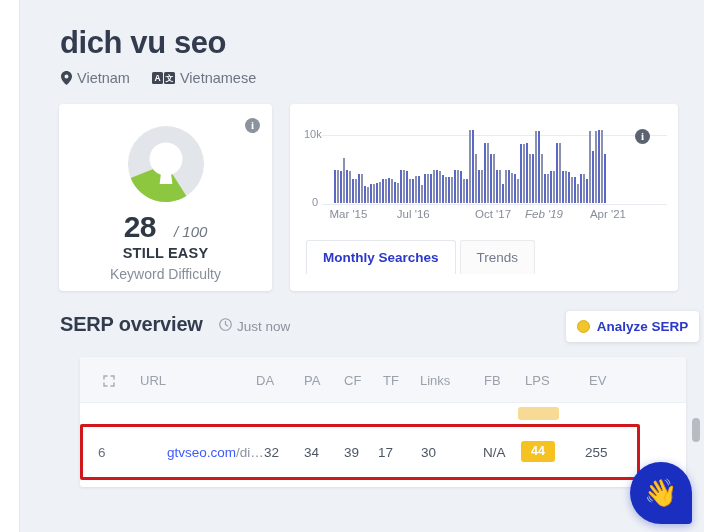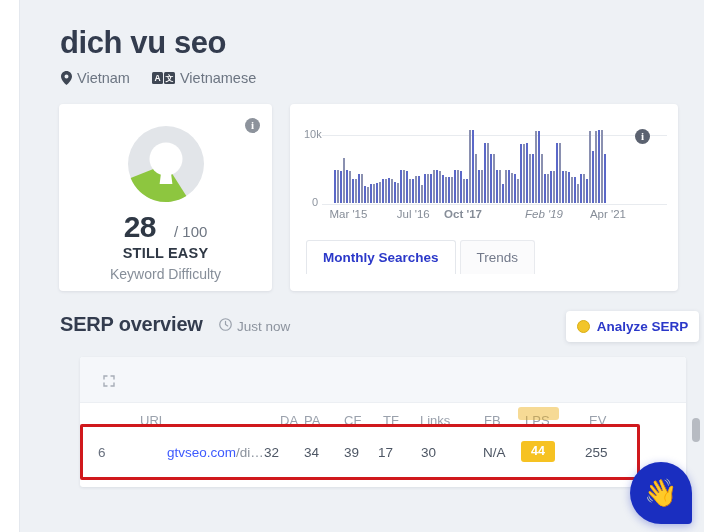--- a/index.html
+++ b/index.html
@@ -112,20 +112,21 @@
   .kd-score .num {
     font-size: 30px;
     font-weight: 700;
     letter-spacing: -0.5px;
   }
   .kd-score .den {
     font-size: 15px;
     font-weight: 400;
     color: #6e7682;
     margin-left: 18px;
+    font-style: italic;
   }
   .kd-label {
     position: absolute;
     left: 0; right: 0;
     top: 141px;
     text-align: center;
     font-size: 14.5px;
     font-weight: 700;
     color: #2f3845;
     letter-spacing: 0.2px;
@@ -292,21 +293,20 @@
     height: 45px;
     background: #f5f7fa;
     border-bottom: 1px solid #eceff3;
   }
   .th {
     position: absolute;
     top: 16px;
     font-size: 13px;
     color: #9aa1ac;
     white-space: nowrap;
-    margin-top: 40px;
   }
   .expand-icon {
     position: absolute;
     left: 23px; top: 16px;
   }
   .row {
     position: relative;
     height: 42px;
   }
   .row.partial {
@@ -533,21 +533,21 @@
             <div class="bar" style="height: 51.7083px; background: rgb(91, 104, 200);"></div>
             <div class="bar" style="height: 72.3917px; background: rgb(138, 144, 176);"></div>
             <div class="bar" style="height: 73px; background: rgb(91, 104, 200);"></div>
             <div class="bar" style="height: 73px; background: rgb(138, 144, 176);"></div>
             <div class="bar" style="height: 48.6667px; background: rgb(91, 104, 200);"></div>
           </div>
         <div class="chart-info">i</div>
         <div class="xticks">
             <span class="xtick" style="left: 26.4176px; transform: translateX(-50%);">Mar '15</span>
             <span class="xtick" style="left: 91.2967px; transform: translateX(-50%);">Jul '16</span>
-            <span class="xtick" style="left: 141px; transform: translateX(-50%); font-weight: bold;">Oct '17</span>
+            <span class="xtick" style="left: 171px; transform: translateX(-50%);">Oct '17</span>
             <span class="xtick" style="left: 222px; transform: translateX(-50%); font-style: italic;">Feb '19</span>
             <span class="xtick" style="left: 285.934px; transform: translateX(-50%);">Apr '21</span>
           </div>
       </div>
 
       <div class="tabs">
         <div class="tab active">Monthly Searches</div>
         <div class="tab inactive">Trends</div>
       </div>
     </div>
@@ -572,21 +572,21 @@
       <div class="thead">
         <span class="expand-icon">
           <svg width="12" height="12" viewBox="0 0 12 12" fill="none" stroke="#a7adb7" stroke-width="1.4" stroke-linecap="round">
             <path d="M1 4V1h3"></path>
               <path d="M8 1h3v3"></path>
               <path d="M11 8v3H8"></path>
               <path d="M4 11H1V8"></path>
           </svg>
         </span>
         <span class="th" style="left:60px">URL</span>
-        <span class="th" style="left:200px">DA</span>
+        <span class="th" style="left:176px">DA</span>
         <span class="th" style="left:224px">PA</span>
         <span class="th" style="left:264px">CF</span>
         <span class="th" style="left:303px">TF</span>
         <span class="th" style="left:340px">Links</span>
         <span class="th" style="left:404px">FB</span>
         <span class="th" style="left:445px">LPS</span>
         <span class="th" style="left:509px">EV</span>
       </div>
 
       <div class="row partial">

